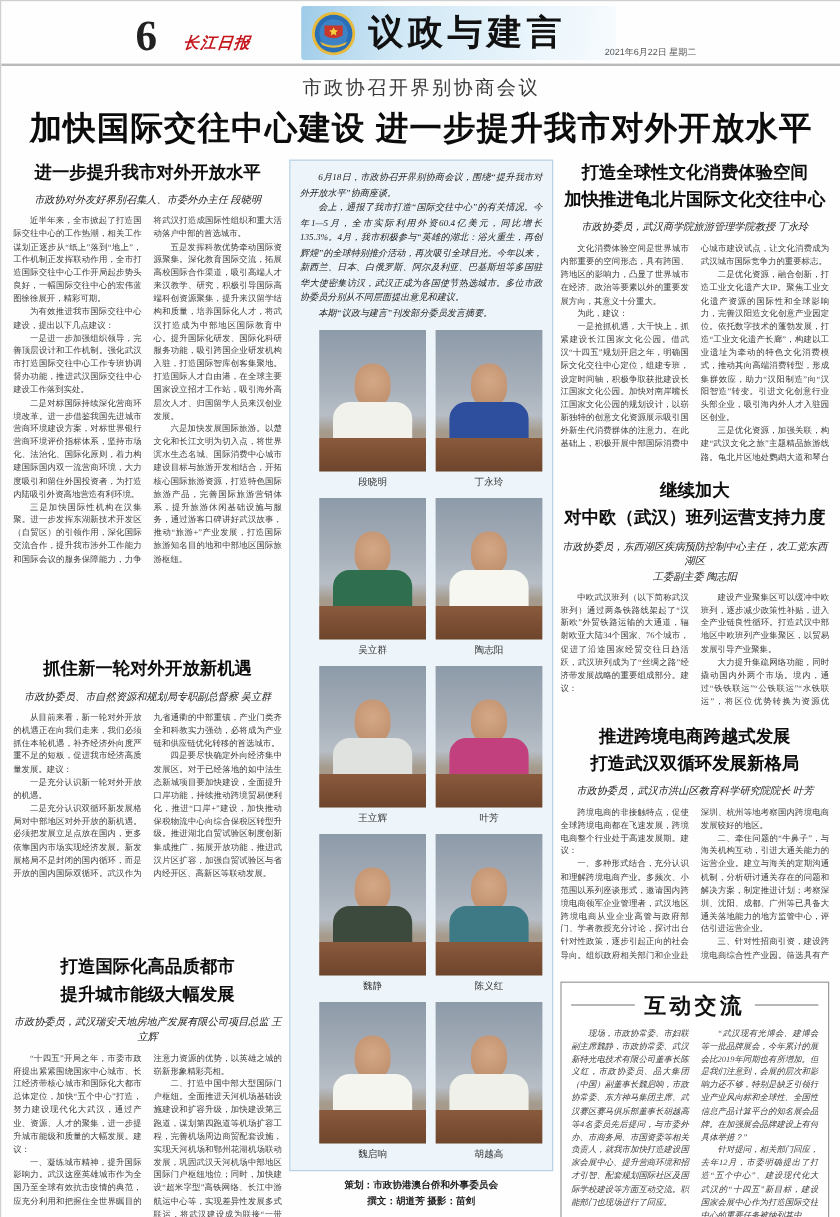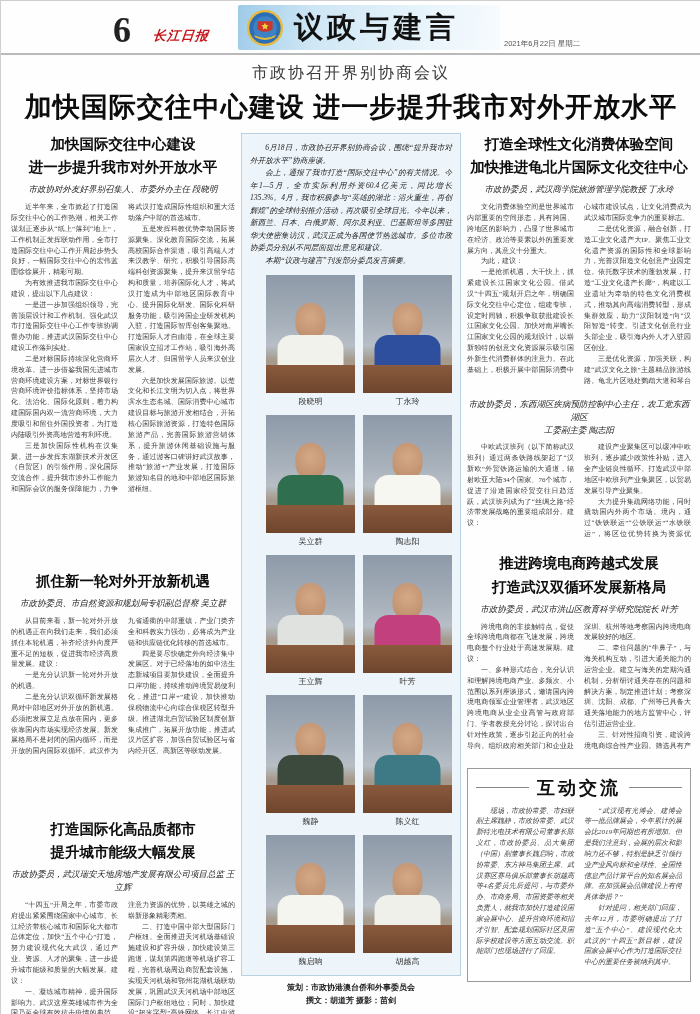--- a/index.html
+++ b/index.html
@@ -4,21 +4,21 @@
 <style>
   html,body{margin:0;padding:0;background:#e9e9e9;}
   .page{position:relative;width:700px;height:1014px;margin:0 auto;background:#fefefe;
         border:1px solid #cfcfcf;box-shadow:2px 3px 6px rgba(0,0,0,.25);overflow:hidden;
         font-family:"Liberation Serif","DejaVu Serif",serif;color:#222;}
   
   .header{position:relative;height:52px;}
   .page-num{position:absolute;left:112px;top:8px;font-size:36px;font-weight:bold;font-family:"Liberation Serif",serif;}
   .masthead{position:absolute;left:152px;top:26px;font-size:13px;font-weight:bold;font-style:italic;
             color:#c4161c;letter-spacing:1px;transform:skewX(-6deg);}
-  .banner{position:absolute;left:237px;top:4px;width:262px;height:45px;
+  .banner{position:absolute;left:250px;top:4px;width:262px;height:45px;
           background:linear-gradient(100deg,#9ecbe8 0%,#cfe7f5 30%,#e8f4fb 70%,#f7fbfe 100%);
           border-radius:2px;display:flex;align-items:center;}
   .emblem{width:38px;height:38px;margin-left:8px;flex:0 0 auto;}
   .banner-title{font-size:29px;font-weight:900;color:#111;letter-spacing:4px;margin-left:10px;
                 font-family:"Liberation Serif",serif;white-space:nowrap;}
   .date-line{position:absolute;left:503px;top:38px;font-size:7.5px;color:#555;
              font-family:"Liberation Sans",sans-serif;white-space:nowrap;}
   .header-rule{position:absolute;left:0;right:0;top:52px;height:2px;background:#b9b9b9;}
   
   .headline{ text-align:center;margin-top:10px;}
@@ -90,21 +90,20 @@
     <div class="kicker">市政协召开界别协商会议</div>
     <div class="main-head">加快国际交往中心建设  进一步提升我市对外开放水平</div>
   </div>
 
   <div class="cols">
 
     <div class="col-left">
 
       <div class="art">
         <div class="art-title">
-          <div>加快国际交往中心建设</div>
           <div>进一步提升我市对外开放水平</div>
         </div>
         <div class="byline">市政协对外友好界别召集人、市委外办主任 段晓明</div>
         <div class="body2col h360">
           <p>近半年来，全市掀起了打造国际交往中心的工作热潮，相关工作谋划正逐步从“纸上”落到“地上”，工作机制正发挥联动作用，全市打造国际交往中心工作开局起步势头良好，一幅国际交往中心的宏伟蓝图徐徐展开，精彩可期。</p>
           <p>为有效推进我市国际交往中心建设，提出以下几点建议：</p>
           <p>一是进一步加强组织领导，完善顶层设计和工作机制。强化武汉市打造国际交往中心工作专班协调督办功能，推进武汉国际交往中心建设工作落到实处。</p>
           <p>二是对标国际持续深化营商环境改革。进一步借鉴我国先进城市营商环境建设方案，对标世界银行营商环境评价指标体系，坚持市场化、法治化、国际化原则，着力构建国际国内双一流营商环境，大力度吸引和留住外国投资者，为打造内陆吸引外资高地营造有利环境。</p>
           <p>三是加快国际性机构在汉集聚。进一步发挥东湖新技术开发区（自贸区）的引领作用，深化国际交流合作，提升我市涉外工作能力和国际会议的服务保障能力，力争将武汉打造成国际性组织和重大活动落户中部的首选城市。</p>
           <p>五是发挥科教优势牵动国际资源聚集。深化教育国际交流，拓展高校国际合作渠道，吸引高端人才来汉教学、研究，积极引导国际高端科创资源聚集，提升来汉留学结构和质量，培养国际化人才，将武汉打造成为中部地区国际教育中心。提升国际化研发、国际化科研服务功能，吸引跨国企业研发机构入驻，打造国际智库创客集聚地。打造国际人才自由港，在全球主要国家设立招才工作站，吸引海外高层次人才、归国留学人员来汉创业发展。</p>
@@ -268,20 +267,24 @@
         <div class="body2col h185">
           <p>文化消费体验空间是世界城市内部重要的空间形态，具有跨国、跨地区的影响力，凸显了世界城市在经济、政治等要素以外的重要发展方向，其意义十分重大。</p>
           <p>为此，建议：</p>
           <p>一是抢抓机遇，大干快上，抓紧建设长江国家文化公园。借武汉“十四五”规划开启之年，明确国际文化交往中心定位，组建专班，设定时间轴，积极争取获批建设长江国家文化公园。加快对南岸嘴长江国家文化公园的规划设计，以崭新独特的创意文化资源展示吸引国外新生代消费群体的注意力。在此基础上，积极开展中部国际消费中心城市建设试点，让文化消费成为武汉城市国际竞争力的重要标志。</p>
           <p>二是优化资源，融合创新，打造工业文化遗产大IP。聚焦工业文化遗产资源的国际性和全球影响力，完善汉阳造文化创意产业园定位。依托数字技术的蓬勃发展，打造“工业文化遗产长廊”，构建以工业遗址为牵动的特色文化消费模式，推动其向高端消费转型，形成集群效应，助力“汉阳制造”向“汉阳智造”转变。引进文化创意行业头部企业，吸引海内外人才入驻园区创业。</p>
           <p>三是优化资源，加强关联，构建“武汉文化之旅”主题精品旅游线路。龟北片区地处鹦鹉大道和琴台大道的十字交叉路口，与武汉长江一桥、古琴台、月湖等景区相邻，具有集群优势且交通便捷。将龟北路工业文化遗产与周边景观连成一条贯通的旅游线路，让中苏友好文化、知音文化、宗教文化、红色文化、长江文化、三国文化等不同风格的文化景观交相辉映，满足武汉建设全球旅游目的地、参与全球旅游业竞争的需要。</p>
         </div>
       </div>
 
       <div class="art">
+        <div class="art-title">
+          <div>继续加大</div>
+          <div>对中欧（武汉）班列运营支持力度</div>
+        </div>
         <div class="byline">
           <div>市政协委员，东西湖区疾病预防控制中心主任，农工党东西湖区</div>
           <div>工委副主委 陶志阳</div>
         </div>
         <div class="body2col h100">
           <p>中欧武汉班列（以下简称武汉班列）通过两条铁路线架起了“汉新欧”外贸铁路运输的大通道，辐射欧亚大陆34个国家、76个城市，促进了沿途国家经贸交往日趋活跃，武汉班列成为了“丝绸之路”经济带发展战略的重要组成部分。建议：</p>
           <p>建设产业聚集区可以缓冲中欧班列，逐步减少政策性补贴，进入全产业链良性循环。打造武汉中部地区中欧班列产业集聚区，以贸易发展引导产业聚集。</p>
           <p>大力提升集疏网络功能，同时撬动国内外两个市场。境内，通过“铁铁联运”“公铁联运”“水铁联运”，将区位优势转换为资源优势，构建以武汉为枢纽节点的国内货物集散中心；境外，通过建设海外仓及与海外知名物流企业的合作，提升境外集运配送能力，打造境外多式联运物流体系。</p>
 
         </div>

